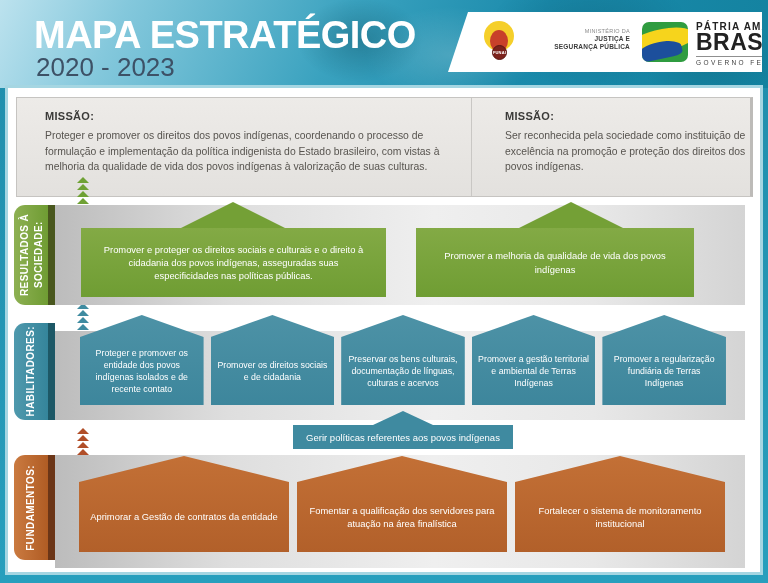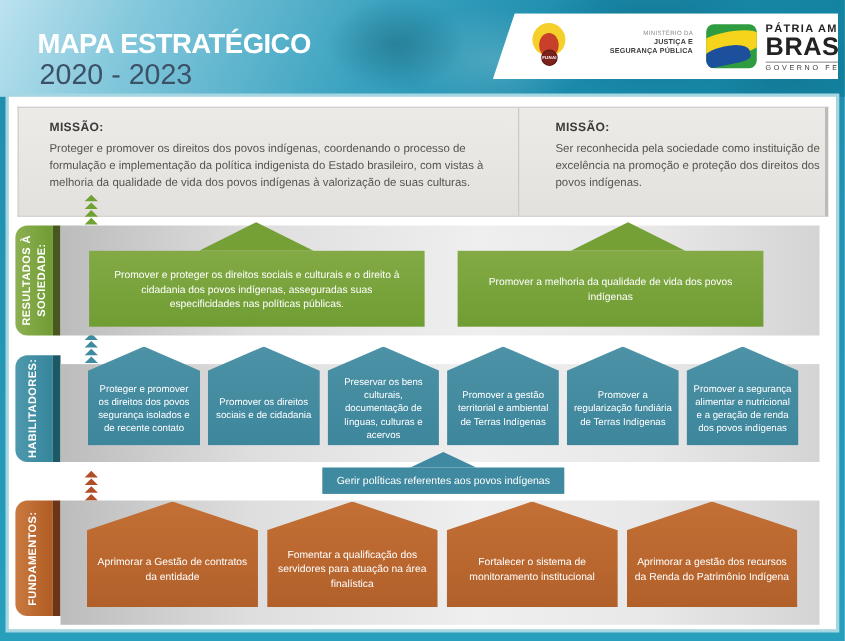--- a/index.html
+++ b/index.html
@@ -11,22 +11,22 @@
 
   
   .header { position:absolute; top:0; left:0; width:768px; height:88px;
             background:linear-gradient(115deg,#bce2ee 0%,#84c8dc 16%,#3aa2bf 44%,#1a8aab 68%,#13829f 100%); }
   .photo { position:absolute; top:0; left:290px; width:478px; height:88px; opacity:.55;
            background:
              radial-gradient(90px 60px at 70px 40px, rgba(8,60,75,.55), rgba(8,60,75,0) 70%),
              radial-gradient(120px 70px at 160px 55px, rgba(230,240,240,.35), rgba(230,240,240,0) 70%),
              radial-gradient(140px 80px at 300px 30px, rgba(10,70,88,.45), rgba(10,70,88,0) 72%),
              radial-gradient(100px 60px at 420px 60px, rgba(16,90,110,.5), rgba(16,90,110,0) 70%); }
-  .title { position:absolute; left:34px; top:14px; font-size:25px; font-weight:700;
-           letter-spacing:-.5px; color:#ffffff;margin-top:12px; }
+  .title { position:absolute; left:34px; top:14px; font-size:38px; font-weight:700;
+           letter-spacing:-.5px; color:#ffffff; }
   .period { position:absolute; left:36px; top:52px; font-size:26px; font-weight:400; color:#3d5166; }
 
   .logo-banner { position:absolute; left:440px; top:12px; width:322px; height:60px; background:#ffffff;
                  clip-path:polygon(28px 0, 100% 0, 100% 100%, 8px 100%);
                  display:flex; align-items:center; }
   
   .funai { position:absolute; left:42px; top:9px; width:34px; height:42px; }
   .funai .sun { position:absolute; left:2px; top:0; width:30px; height:30px; border-radius:50%; background:#f5cf2a; }
   .funai .core { position:absolute; left:8px; top:9px; width:18px; height:22px; border-radius:50%; background:#c8402a; }
   .funai .disc { position:absolute; left:10px; top:24px; width:15px; height:15px; border-radius:50%;
@@ -193,36 +193,34 @@
     <div class="garrow garrow2"></div>
     <div class="gbox gbox1">Promover e proteger os direitos sociais e culturais e o direito à cidadania dos povos indígenas, asseguradas suas especificidades nas políticas públicas.</div>
     <div class="gbox gbox2">Promover a melhoria da qualidade de vida dos povos indígenas</div>
 
     <div class="tab tab-teal">
       <span>HABILITADORES:</span>
     </div>
     <div class="shadowbar sb-teal"></div>
     <div class="strip strip-teal"></div>
     <div class="houses-teal">
-      <div class="house">Proteger e promover os direitos dos povos segurança isolados e de recente contato</div>
+      <div class="house">Proteger e promover os entidade dos povos indígenas isolados e de recente contato</div>
       <div class="house">Promover os direitos sociais e de cidadania</div>
       <div class="house">Preservar os bens culturais, documentação de línguas, culturas e acervos</div>
       <div class="house">Promover a gestão territorial e ambiental de Terras Indígenas</div>
       <div class="house">Promover a regularização fundiária de Terras Indígenas</div>
-      <div class="house">Promover a segurança alimentar e nutricional e a geração de renda dos povos indígenas</div>
     </div>
     <div class="gerir-tri"></div>
     <div class="gerir">Gerir políticas referentes aos povos indígenas</div>
 
     <div class="tab tab-orange">
       <span>FUNDAMENTOS:</span>
     </div>
     <div class="shadowbar sb-orange"></div>
     <div class="strip strip-orange"></div>
     <div class="houses-orange">
       <div class="house">Aprimorar a Gestão de contratos da entidade</div>
       <div class="house">Fomentar a qualificação dos servidores para atuação na área finalística</div>
       <div class="house">Fortalecer o sistema de monitoramento institucional</div>
-      <div class="house">Aprimorar a gestão dos recursos da Renda do Patrimônio Indígena</div>
     </div>
 
   </div>
 </div>
 
 </body></html>

